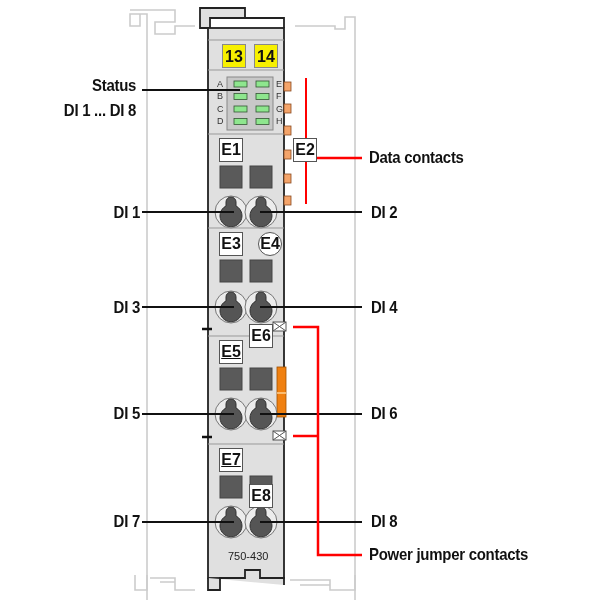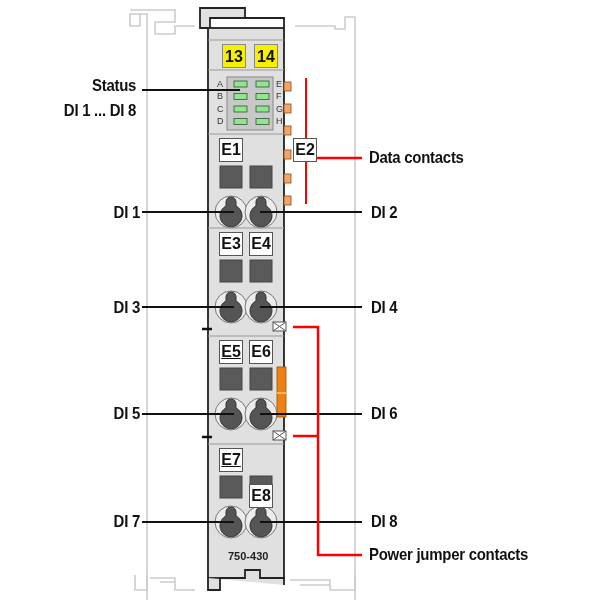--- a/index.html
+++ b/index.html
@@ -4,21 +4,21 @@
 <style>
   html, body { margin: 0; padding: 0; background: #ffffff; }
   body { width: 600px; height: 600px; position: relative; overflow: hidden; font-family: "Liberation Sans", "DejaVu Sans", sans-serif; }
   #diagram { position: absolute; left: 0; top: 0; width: 600px; height: 600px; }
   .lbl { position: absolute; font-family: "Liberation Sans", sans-serif; font-size: 17px; font-weight: bold; color: #111; letter-spacing: -0.3px; white-space: nowrap; line-height: 20px; transform: scaleX(0.88); }
   .lbl.right { transform-origin: left center; }
   .lbl.left { transform-origin: right center; text-align: right; }
   .slot-label { position: absolute; width: 24px; height: 24px; background: #fff; border: 1.5px solid #555; box-sizing: border-box; font-family: "Liberation Sans", sans-serif; font-weight: bold; font-size: 16px; text-align: center; line-height: 22px; color: #111; }
   .led-letter { position: absolute; font-family: "Liberation Sans", sans-serif; font-size: 9px; color: #333; line-height: 10px; }
   .yellow-tag { position: absolute; width: 24px; height: 24px; background: #f7f000; border: 1px solid #888; box-sizing: border-box; font-family: "Liberation Sans", sans-serif; font-weight: bold; font-size: 16px; text-align: center; line-height: 23px; color: #111; }
-  .model { position: absolute; font-family: "Liberation Sans", sans-serif; font-weight: bold; font-size: 11px; color: #222; }
+  .model { position: absolute; font-family: "Liberation Sans", sans-serif; font-weight: normal; font-size: 11px; color: #222; }
 </style>
 </head>
 <body>
 
 <svg id="diagram" viewBox="0 0 600 600" xmlns="http://www.w3.org/2000/svg">
 
   <g fill="none" stroke="#cccccc" stroke-width="1.6">
     <path d="M147,600 L147,14 L130,14 L130,26 L140,26 L140,14"></path>
     <path d="M130,10 L175,10 L175,22 L155,22 L155,34 L175,34 L175,26 L195,26"></path>
     <path d="M355,600 L355,17 L345,17 L345,29 L335,29 L335,26 L295,26"></path>
@@ -140,23 +140,23 @@
   <span class="led-letter" style="left:276px;top:79px;">E</span>
   <span class="led-letter" style="left:276px;top:91px;">F</span>
   <span class="led-letter" style="left:276px;top:104px;">G</span>
   <span class="led-letter" style="left:276px;top:116px;">H</span>
 </div>
 
 <div>
   <div class="slot-label" style="left:219px;top:138px;">E1</div>
   <div class="slot-label" style="left:249px;top:138px;margin-left:44px;">E2</div>
   <div class="slot-label" style="left:219px;top:232px;">E3</div>
-  <div class="slot-label" style="left:249px;top:232px;">E4</div>
+  <div class="slot-label" style="left:258px;top:232px;border-radius:12px;">E4</div>
   <div class="slot-label" style="left:219px;top:340px;text-decoration:underline;">E5</div>
-  <div class="slot-label" style="left:249px;top:340px;">E6</div>
+  <div class="slot-label" style="left:249px;top:324px;">E6</div>
   <div class="slot-label" style="left:219px;top:448px;text-decoration:underline;">E7</div>
   <div class="slot-label" style="left:249px;top:448px;margin-top:36px;">E8</div>
 </div>
 
 <div class="model" style="left:228px;top:550px;">750-430</div>
 
 <div>
   <div class="lbl left" style="right:464px;top:76px;">Status</div>
   <div class="lbl left" style="right:464px;top:101px;">DI 1 ... DI 8</div>
   <div class="lbl right" style="left:369px;top:148px;">Data contacts</div>

